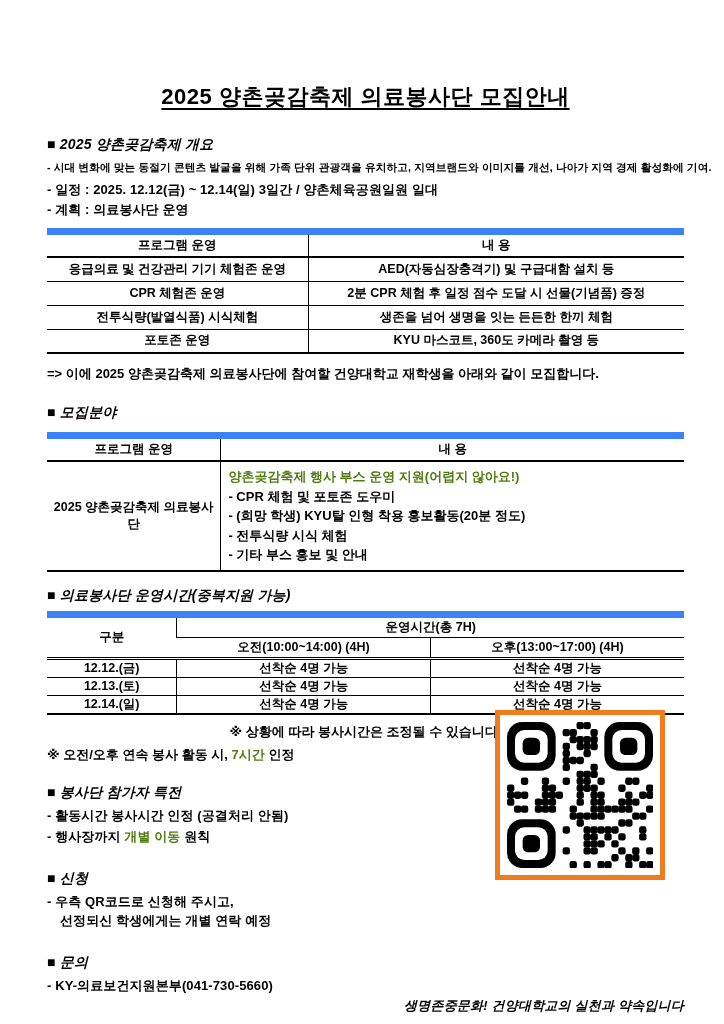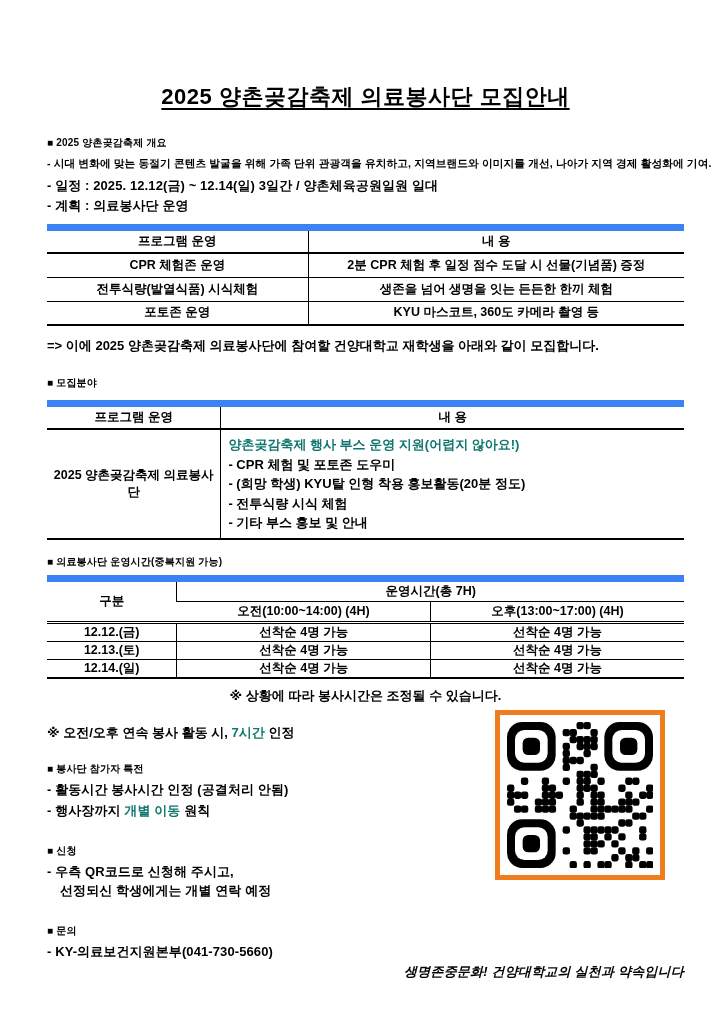--- a/index.html
+++ b/index.html
@@ -18,35 +18,36 @@
   h1.title {
     text-align: center;
     font-size: 22px;
     font-weight: 800;
     letter-spacing: 0.5px;
     text-decoration: underline;
     text-underline-offset: 4px;
   }
 
   h2.sec-head {
-    font-size: 10px;
+    font-size: 14px;
     font-weight: 800;
     letter-spacing: 0.2px;
+    font-style: italic;
   }
 
   p.line {
     font-size: 13px;
     font-weight: 700;
     letter-spacing: 0.1px;
     line-height: 17px;
   }
   p.line.small { font-size: 10.7px; white-space: nowrap; }
   p.indent2 { padding-left: 13px; }
 
-  .blue { color: #0f766e; }
+  .blue { color: #4d7c0f; }
 
   table {
     width: 100%;
     border-collapse: collapse;
     table-layout: fixed;
     border-top: 7px solid #3b82f6;
     border-bottom: 2px solid #000;
   }
   th, td {
     font-size: 12.5px;
@@ -79,21 +80,21 @@
 
   .sec-schedule .sec-head { margin-top: 15px; }
   .t3 { margin-top: 6px; }
   .t3 .c1 { width: 20.4%; }
   .t3 .c2 { width: 32.4%; }
   .t3 th { height: 21px; padding: 1px 4px; }
   .t3 td { height: 18px; padding: 0 4px; }
   .t3 tr.subhead th { border-bottom: 3px double #000; border-top: 1px solid #000; }
   .t3 th[rowspan] { border-bottom: 3px double #000; }
 
-  p.note { margin-top: 19px; font-size: 13px; font-weight: 700; }
+  p.note { margin-top: 5px; font-size: 13px; font-weight: 700; }
   p.note.first { margin-top: 8px; text-align: center; }
 
   .sec-benefits .sec-head { margin-top: 20px; }
   .sec-apply .sec-head { margin-top: 25px; }
   .sec-contact .sec-head { margin-top: 25px; }
   .sec p.line { margin-top: 4px; }
   .sec .sec-head + p.line { margin-top: 5px; }
 
   .slogan {
     margin-top: 3px;
@@ -129,20 +130,24 @@
       <p class="line" style="margin-top:3px;">- 계획 : 의료봉사단 운영</p>
 
       <table class="t1">
         <thead>
           <tr>
             <th class="c1">프로그램 운영</th>
             <th>내 용</th>
           </tr>
         </thead>
         <tbody>
+          <tr>
+            <td>응급의료 및 건강관리 기기 체험존 운영</td>
+            <td>AED(자동심장충격기) 및 구급대함 설치 등</td>
+          </tr>
           <tr>
             <td>CPR 체험존 운영</td>
             <td>2분 CPR 체험 후 일정 점수 도달 시 선물(기념품) 증정</td>
           </tr>
           <tr>
             <td>전투식량(발열식품) 시식체험</td>
             <td>생존을 넘어 생명을 잇는 든든한 한끼 체험</td>
           </tr>
           <tr>
             <td>포토존 운영</td>

